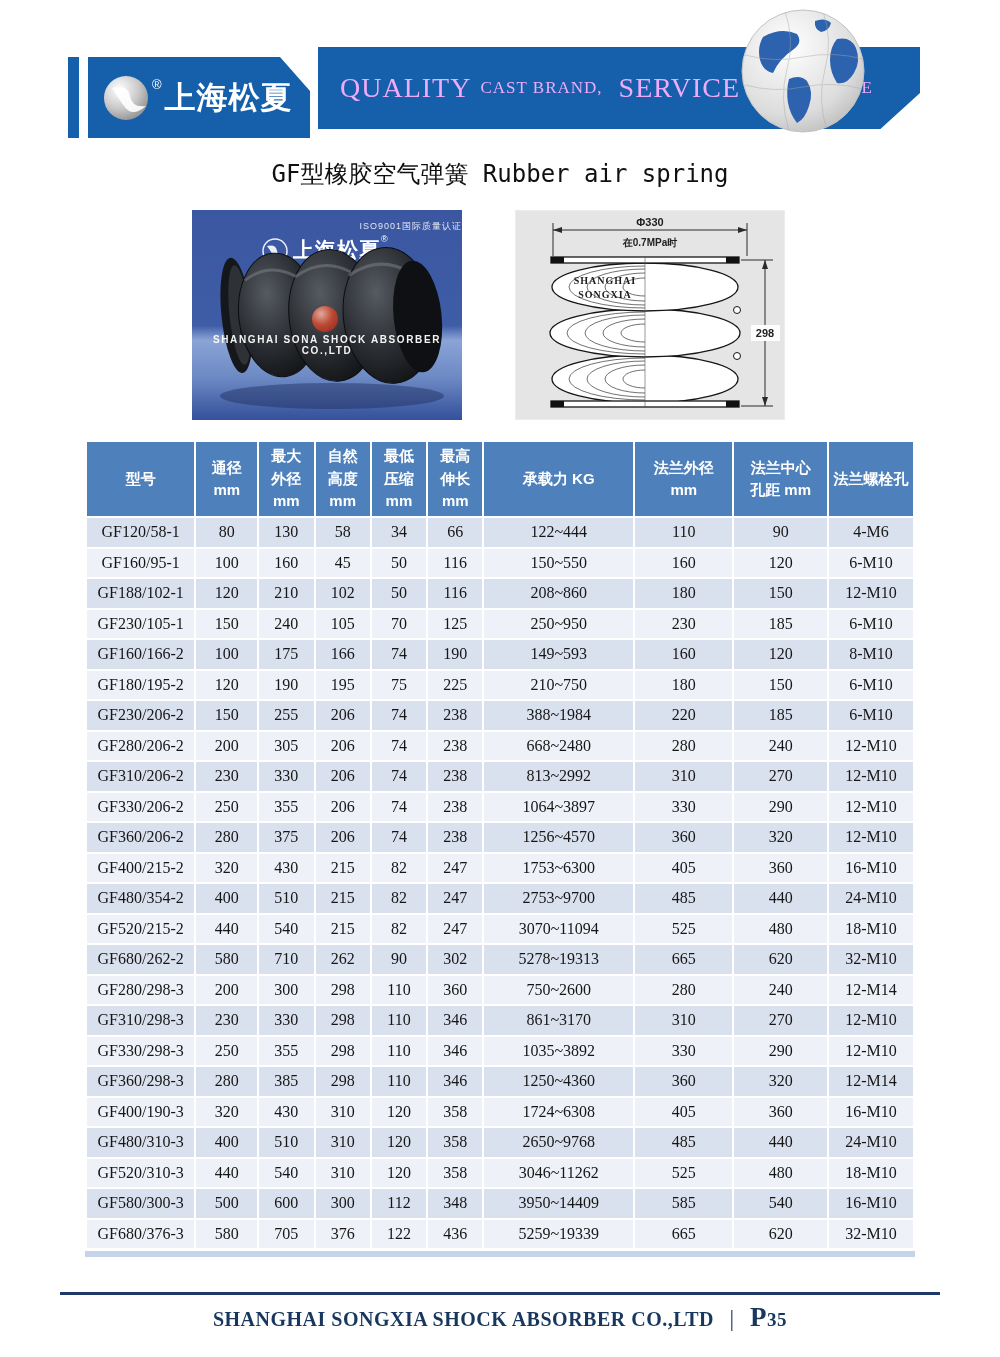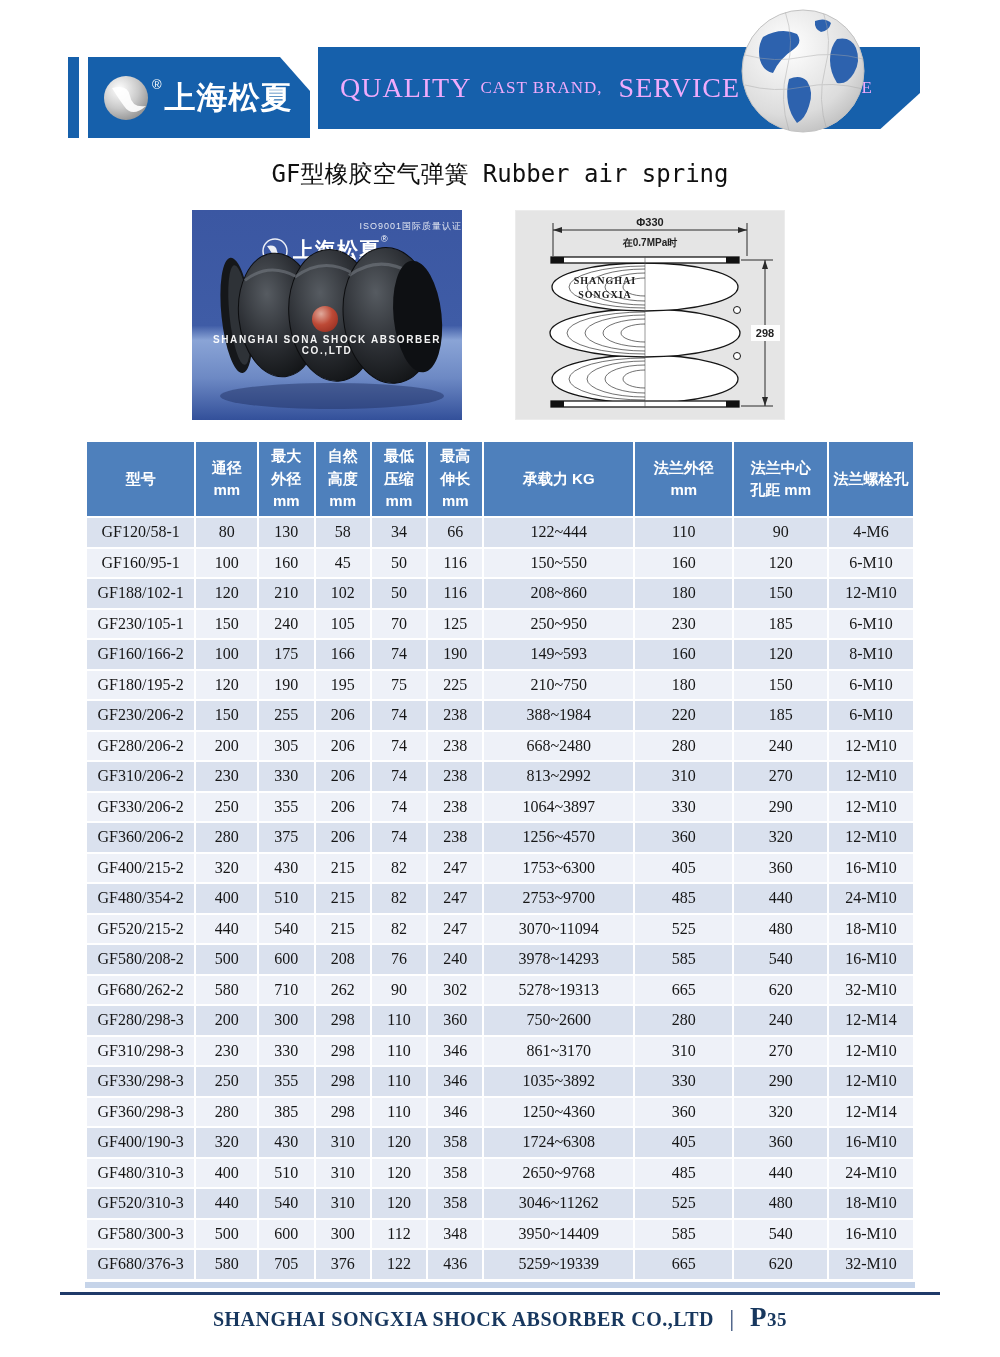--- a/index.html
+++ b/index.html
@@ -440,32 +440,20 @@
             <td>540</td>
             <td>215</td>
             <td>82</td>
             <td>247</td>
             <td>3070~11094</td>
             <td>525</td>
             <td>480</td>
             <td>18-M10</td>
           </tr>
           <tr>
-            <td>GF580/208-2</td>
-            <td>500</td>
-            <td>600</td>
-            <td>208</td>
-            <td>76</td>
-            <td>240</td>
-            <td>3978~14293</td>
-            <td>585</td>
-            <td>540</td>
-            <td>16-M10</td>
-          </tr>
-          <tr>
             <td>GF680/262-2</td>
             <td>580</td>
             <td>710</td>
             <td>262</td>
             <td>90</td>
             <td>302</td>
             <td>5278~19313</td>
             <td>665</td>
             <td>620</td>
             <td>32-M10</td>

